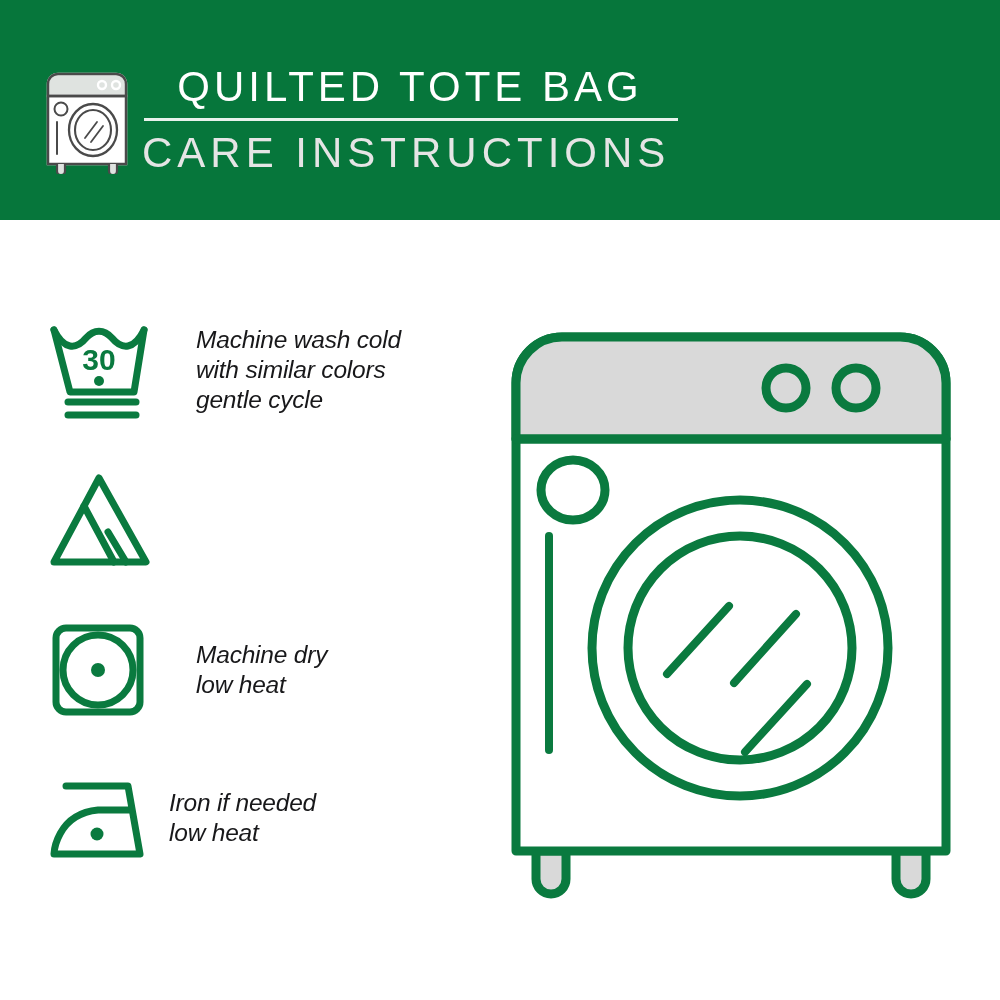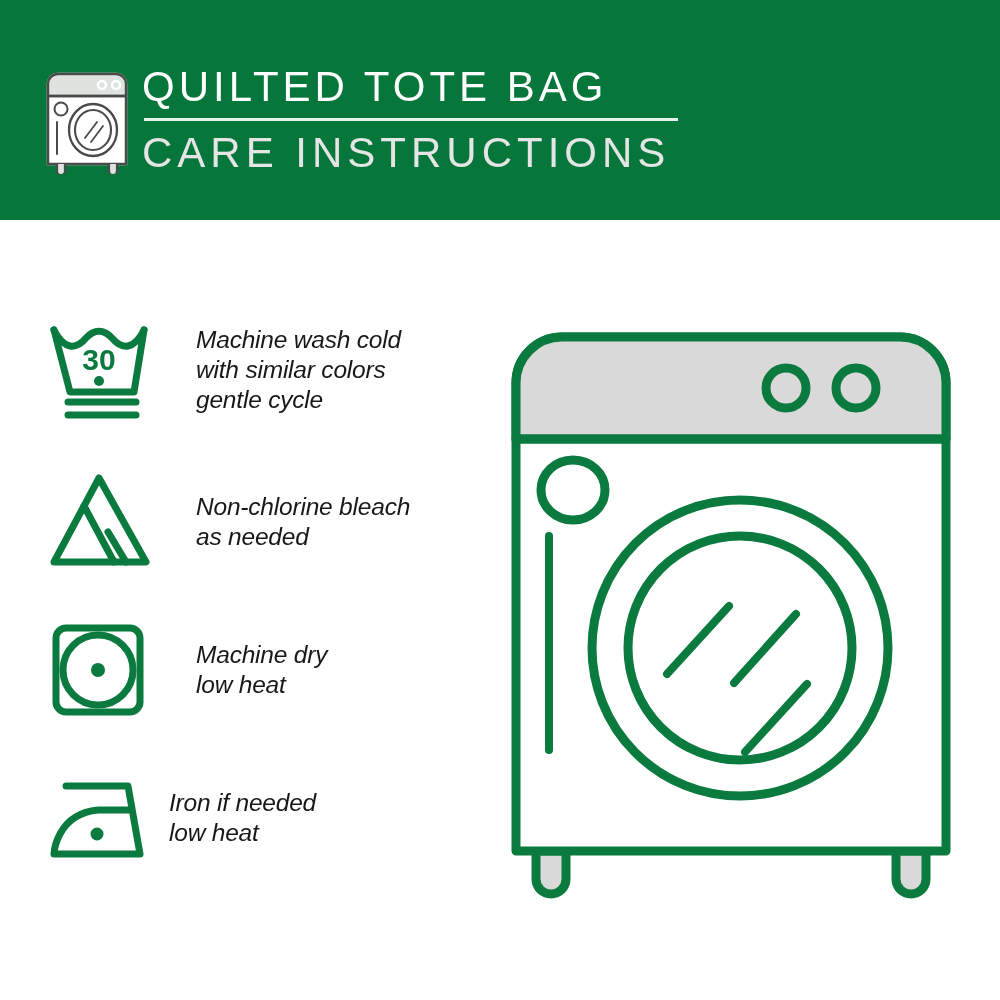--- a/index.html
+++ b/index.html
@@ -45,20 +45,21 @@
     flex-direction: column;
   }
   .title-line1 {
     color: #ffffff;
     font-size: 42px;
     line-height: 50px;
     font-weight: 300;
     letter-spacing: 4.0px;
     white-space: nowrap;
     font-family: "Liberation Sans", sans-serif;
+    text-align: center;
   }
   .title-rule {
     height: 3px;
     background: #e8f2ec;
     width: 534px;
     margin: 6px 0 8px 2px;
   }
   .title-line2 {
     color: #e5e5e5;
     font-size: 42px;
@@ -185,22 +186,20 @@
     </div>
 
     <div class="care-row r2">
       <svg class="care-symbol" viewBox="0 0 112 104" aria-hidden="true">
         <g fill="none" stroke="#0A7A3F" stroke-width="7" stroke-linecap="round" stroke-linejoin="round">
           <path d="M53 8 L100 92 L8 92 Z"></path>
           <line x1="38" y1="36" x2="68" y2="92"></line>
           <line x1="62" y1="62" x2="80" y2="92"></line>
         </g>
       </svg>
-      <div class="care-text">Non-chlorine bleach
-as needed</div>
     </div>
 
     <div class="care-row r3">
       <svg class="care-symbol" viewBox="0 0 112 104" aria-hidden="true">
         <rect x="10" y="8" width="84" height="84" rx="10" ry="10" fill="none" stroke="#0A7A3F" stroke-width="7"></rect>
         <circle cx="52" cy="50" r="35" fill="none" stroke="#0A7A3F" stroke-width="7"></circle>
         <circle cx="52" cy="50" r="7" fill="#0A7A3F"></circle>
       </svg>
       <div class="care-text">Machine dry
 low heat</div>

